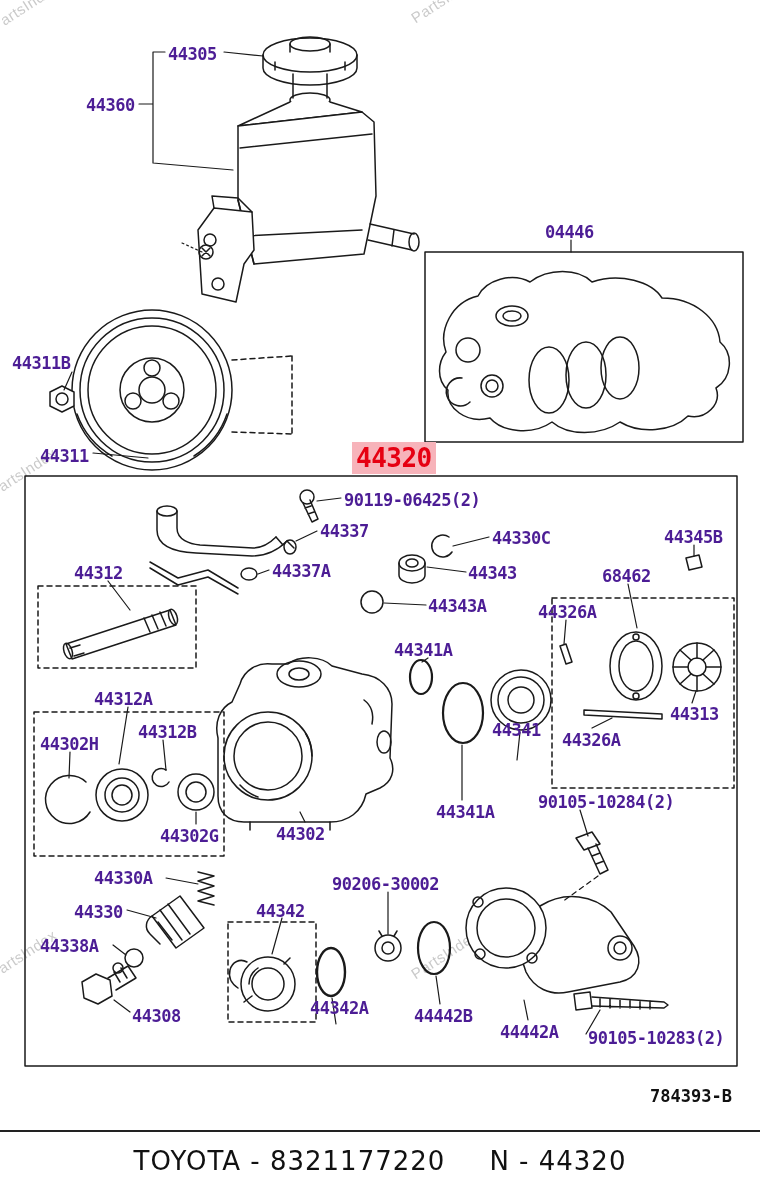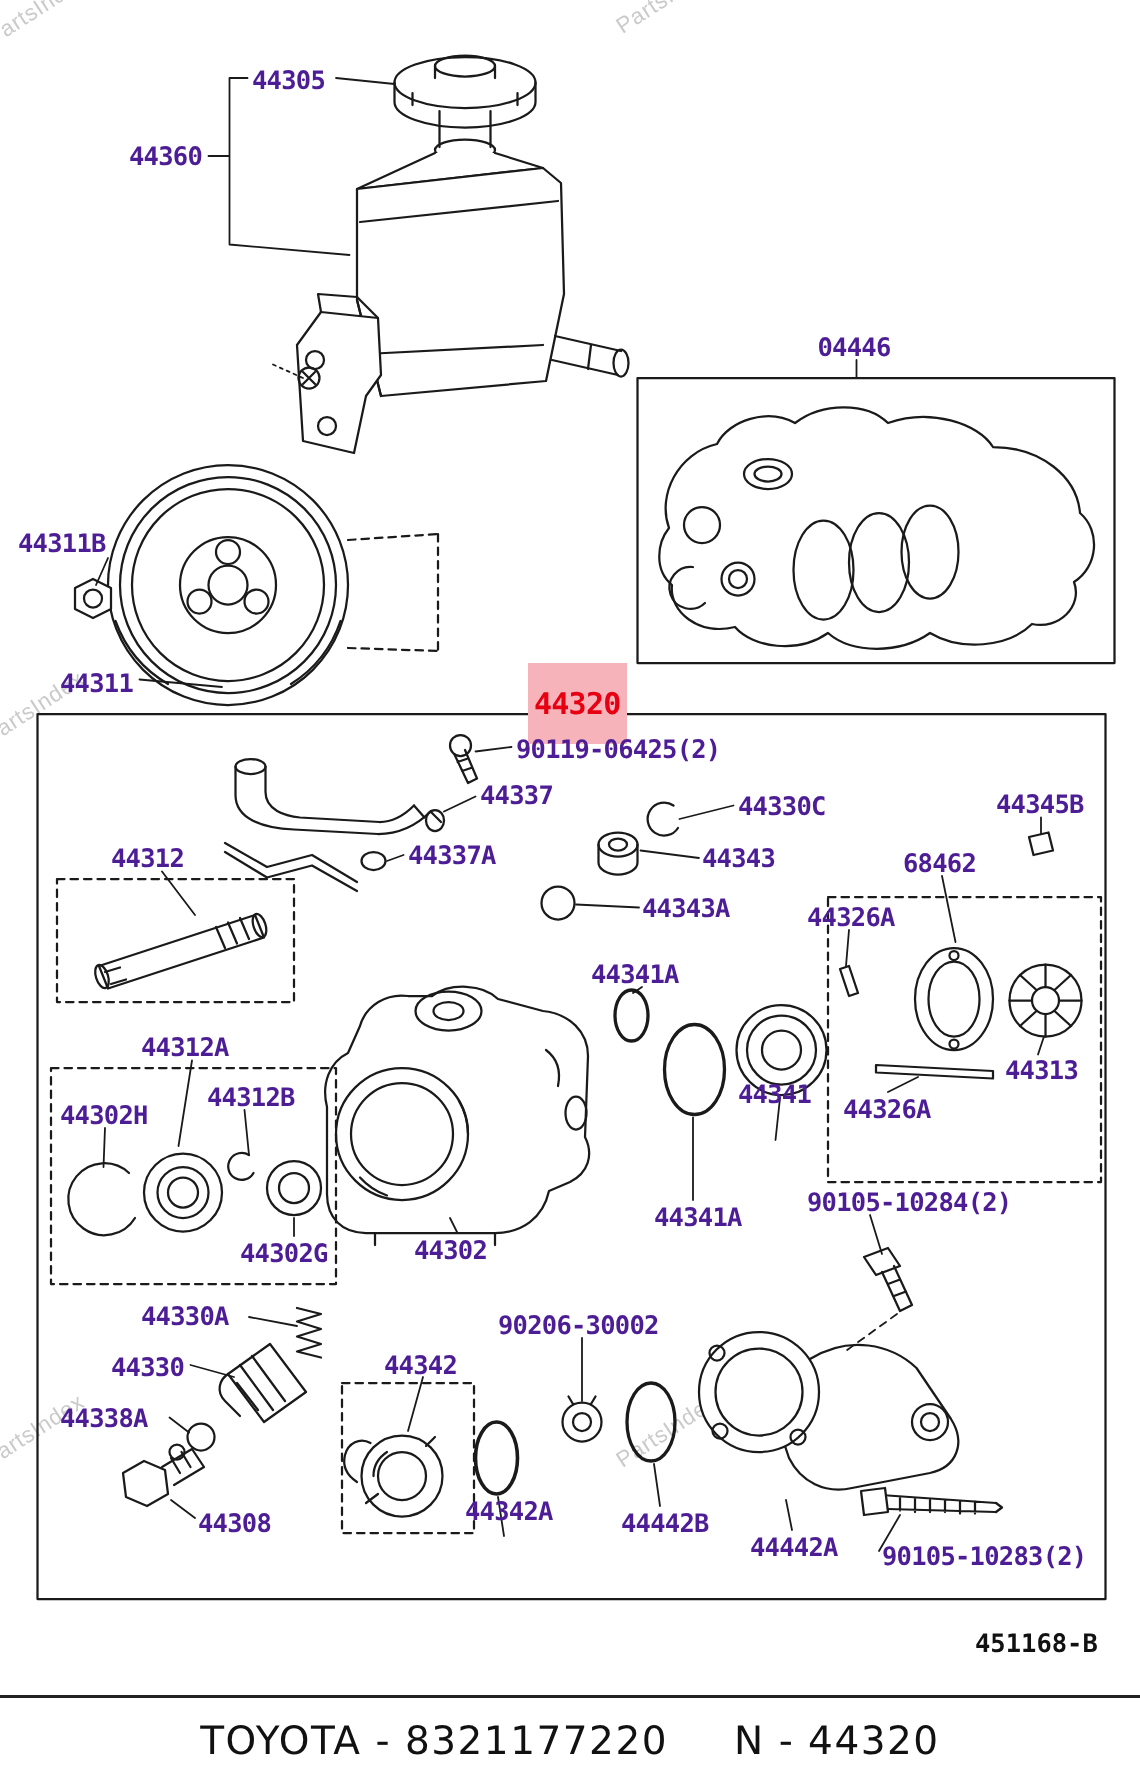--- a/index.html
+++ b/index.html
@@ -5,22 +5,22 @@
   html,body{margin:0;padding:0;background:#fff;}
   body{width:760px;height:1188px;position:relative;overflow:hidden;
        font-family:"DejaVu Sans Mono",monospace;color:#111;}
   .stage{position:relative;width:760px;height:1188px;}
   .wm{position:absolute;z-index:0;color:var(--watermark,#bdbdbd);opacity:.8;
       font:15px "Liberation Sans",sans-serif;letter-spacing:.5px;
       transform:rotate(-33deg);transform-origin:left top;white-space:nowrap;}
   svg.art{position:absolute;left:0;top:0;z-index:1;}
   .lbl{position:absolute;z-index:2;white-space:nowrap;
        font:bold 17px "DejaVu Sans Mono",monospace;letter-spacing:-.5px;color:#4c1d95;}
-  .hl{font-size:20px;color:var(--highlight-text,#e60012);
-      background:var(--highlight-bg,#f7b3ba);padding:15px 4px;}
+  .hl{font-size:26px;color:var(--highlight-text,#e60012);
+      background:var(--highlight-bg,#f7b3ba);padding:1px 4px;}
   .circ{display:inline-flex;align-items:center;justify-content:center;
         width:17px;height:17px;border:1.6px solid #1a1a1a;border-radius:50%;
         font-size:12px;margin-left:4px;vertical-align:-2px;}
   .drawno{position:absolute;left:650px;top:1086px;z-index:2;
           font:bold 17px "DejaVu Sans Mono",monospace;}
   .footer{position:absolute;left:0;top:1130px;width:760px;height:58px;z-index:2;
           border-top:2px solid #222;background:#fff;display:flex;align-items:center;
           justify-content:center;gap:44px;font:26px "DejaVu Sans",sans-serif;
           color:var(--footer-text,#111);letter-spacing:1px;}
 </style>
@@ -289,20 +289,20 @@
   <div class="lbl" style="left:74px;top:902px">44330</div>
   <div class="lbl" style="left:332px;top:874px">90206-30002</div>
   <div class="lbl" style="left:256px;top:901px">44342</div>
   <div class="lbl" style="left:40px;top:936px">44338A</div>
   <div class="lbl" style="left:132px;top:1006px">44308</div>
   <div class="lbl" style="left:310px;top:998px">44342A</div>
   <div class="lbl" style="left:414px;top:1006px">44442B</div>
   <div class="lbl" style="left:500px;top:1022px">44442A</div>
   <div class="lbl" style="left:588px;top:1028px">90105-10283(2)</div>
 
-  <div class="drawno">451168-B</div>
+  <div class="drawno">784393-B</div>
 
   <div class="footer">
     <span>TOYOTA - 8321177220</span>
     <span>N - 44320</span>
   </div>
 
 </div>
 
 </body></html>

